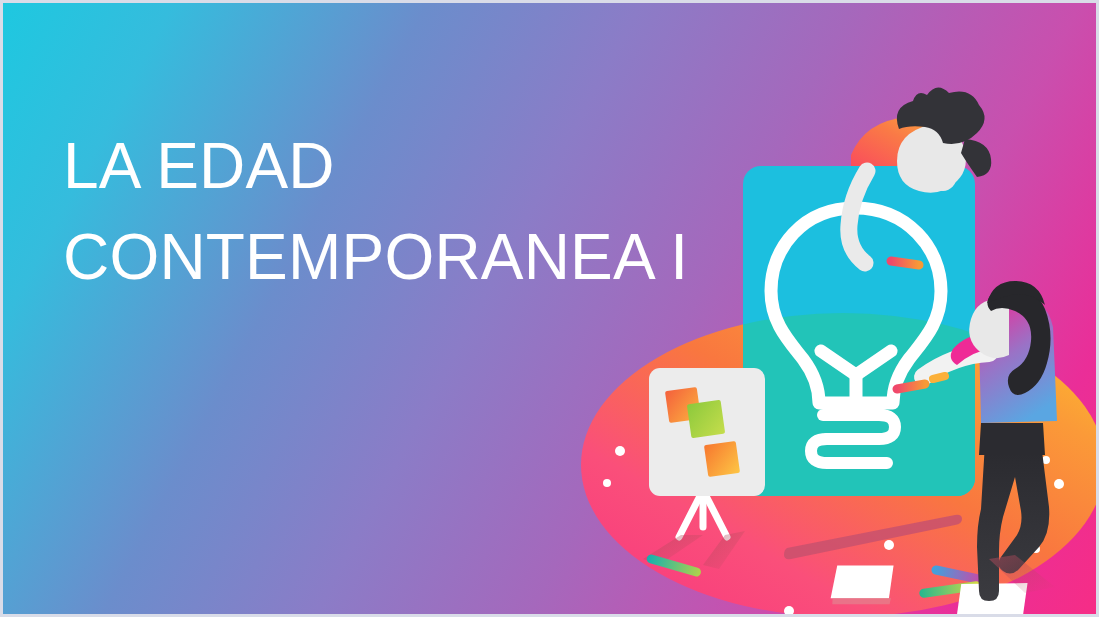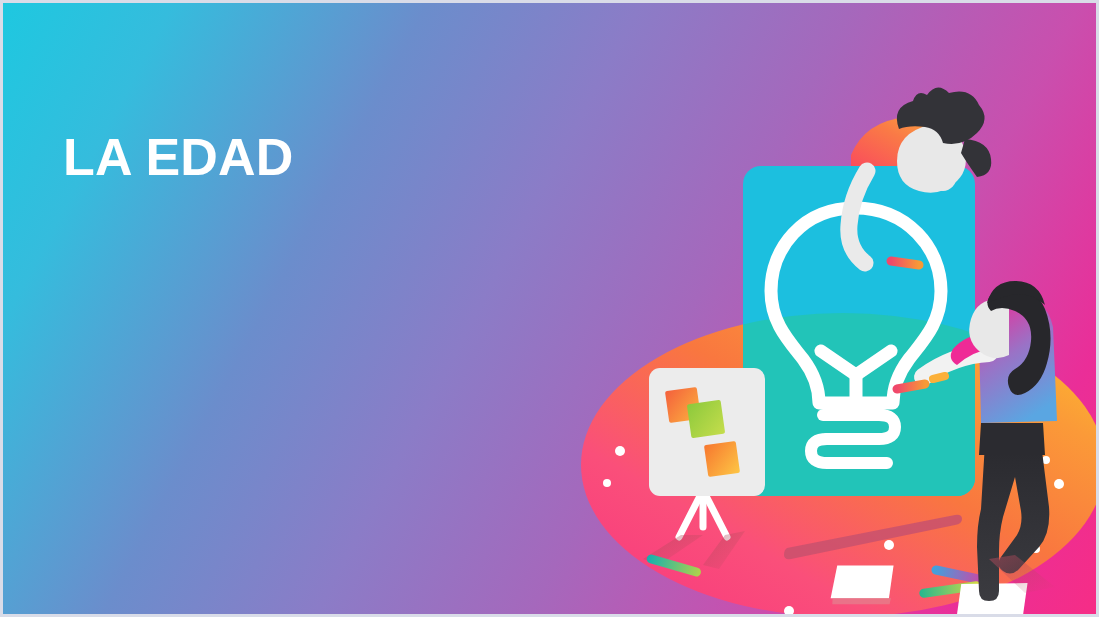--- a/index.html
+++ b/index.html
@@ -29,22 +29,22 @@
         #c94fae 76%,
         #ea2e98 90%,
         #f62d86 100%);
   }
   
   #title {
     position: absolute;
     left: 60px; top: 118px;
     width: 640px;
     color: #ffffff;
-    font-weight: 700;
-    font-size: 52px;
+    font-weight: 400;
+    font-size: 64px;
     line-height: 1.42;
     letter-spacing: 0.2px;
     text-transform: uppercase;
     font-family: "Liberation Sans", sans-serif;
   }
   #title .line { display: block; white-space: nowrap; }
 
   
   #illo {
     position: absolute;
@@ -234,15 +234,16 @@
         <path d="M930 376 l 12 -3" stroke="#fbb03a" stroke-width="8" stroke-linecap="round" fill="none"></path>
         <path d="M996 296 q-22 0 -28 20 q-6 20 8 32 q14 12 30 4 l 0 -56 Z" fill="#e8e8e8"></path>
         <path d="M996 284 q34 -6 46 22 q10 26 2 54 q-6 22 -22 30 q-12 6 -16 -6 q-4 -12 6 -18 q14 -8 16 -28 q2 -22 -16 -30 q-14 -6 -24 0 q-10 -10 8 -24 Z" fill="#27272b"></path>
         <path d="M984 300 q6 -22 28 -22 q24 0 30 24 q-16 -14 -34 -10 q-16 4 -24 8 Z" fill="#27272b"></path>
       </g>
     </svg>
   </div>
 
   <div id="title">
     <span class="line">LA EDAD</span>
+    <span class="line">CONTEMPORANEA I</span>
   </div>
 
 </div>
 
 </body></html>

